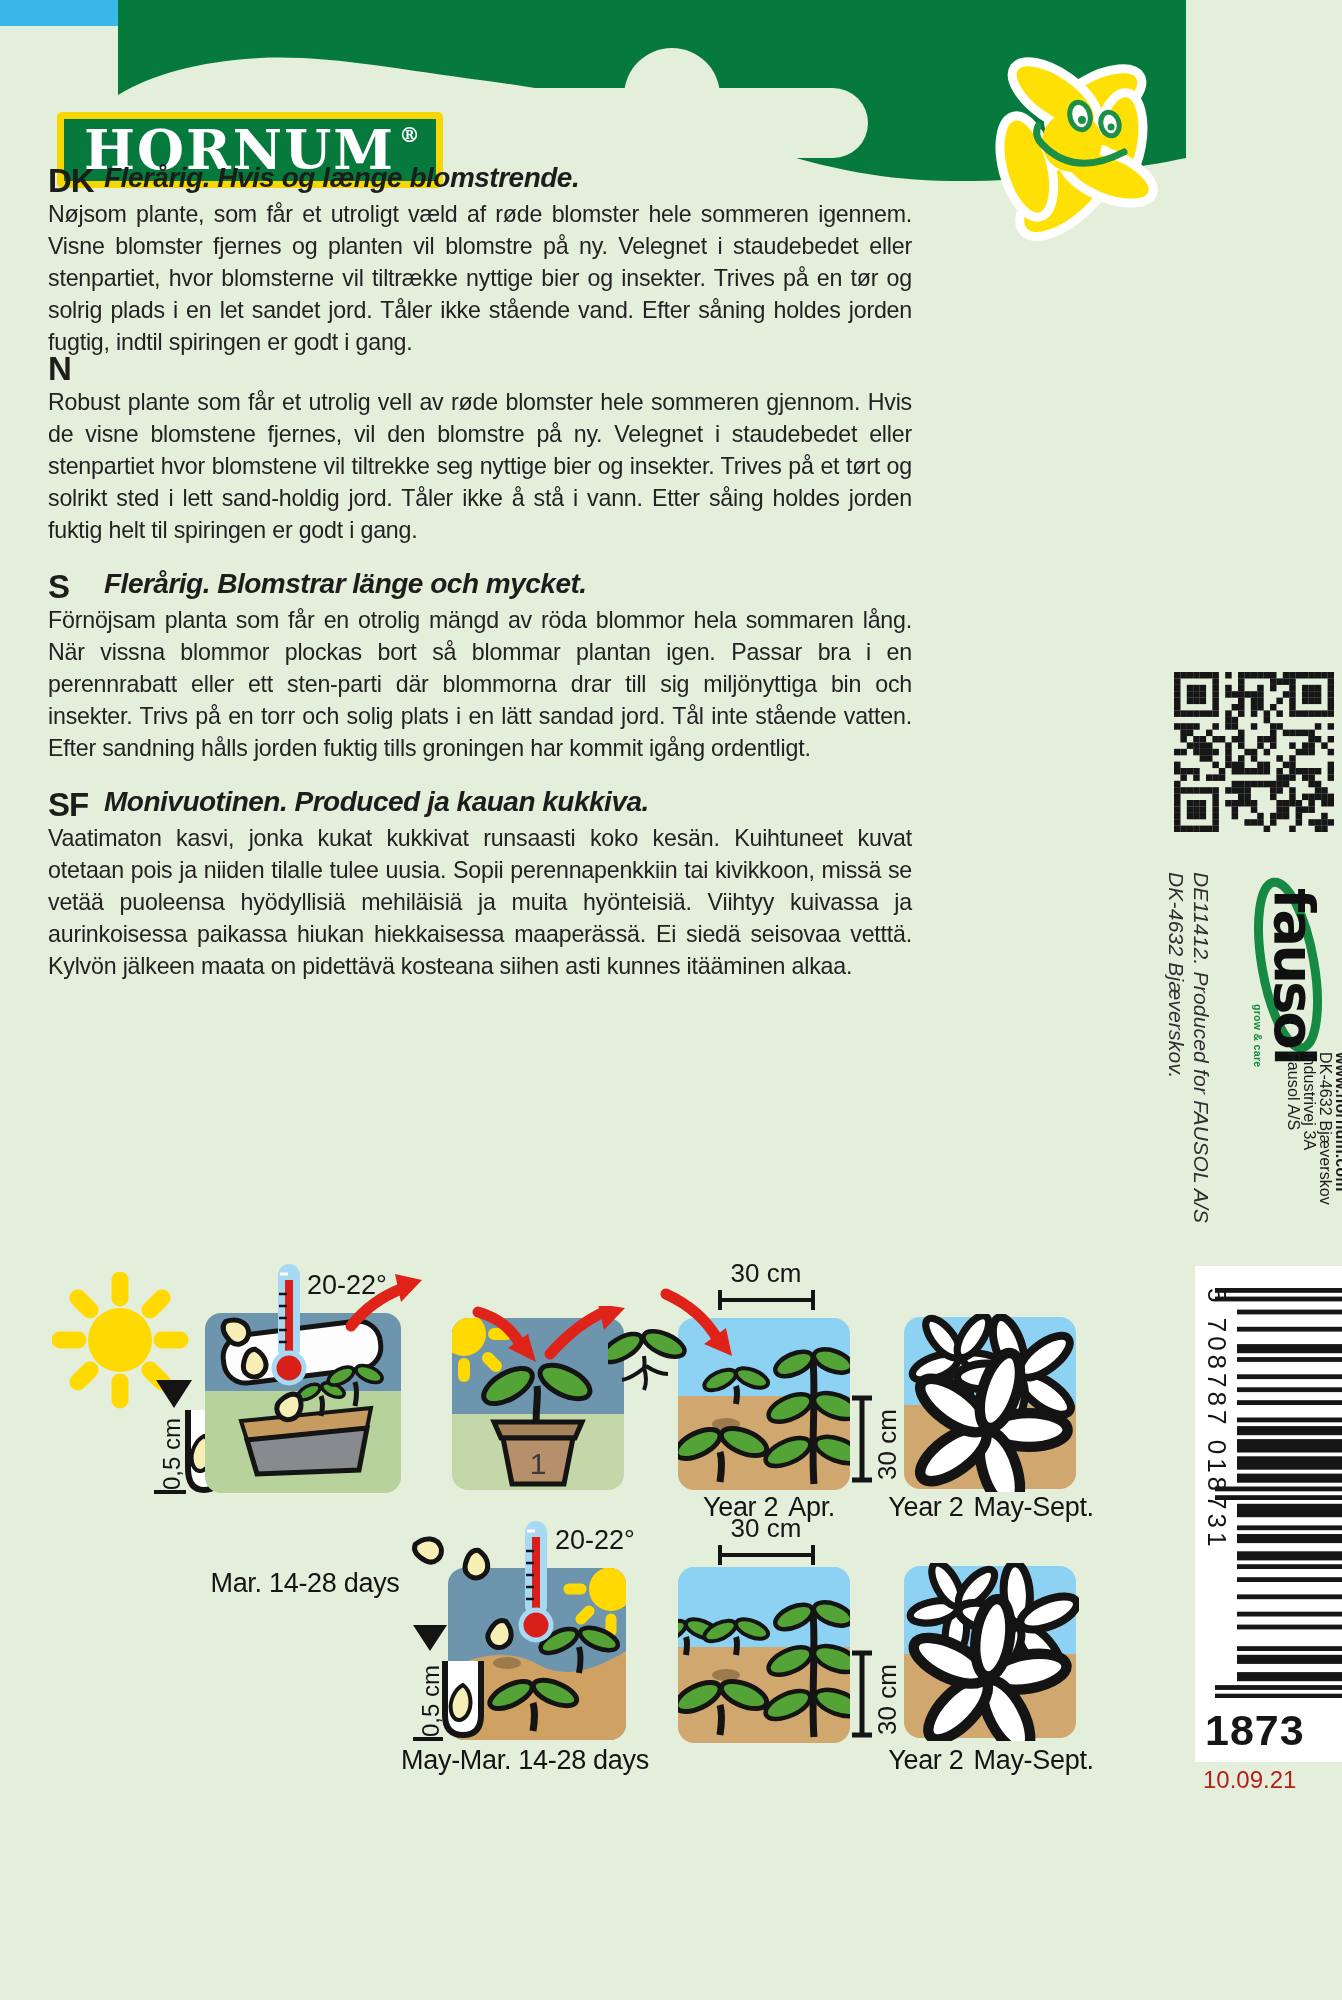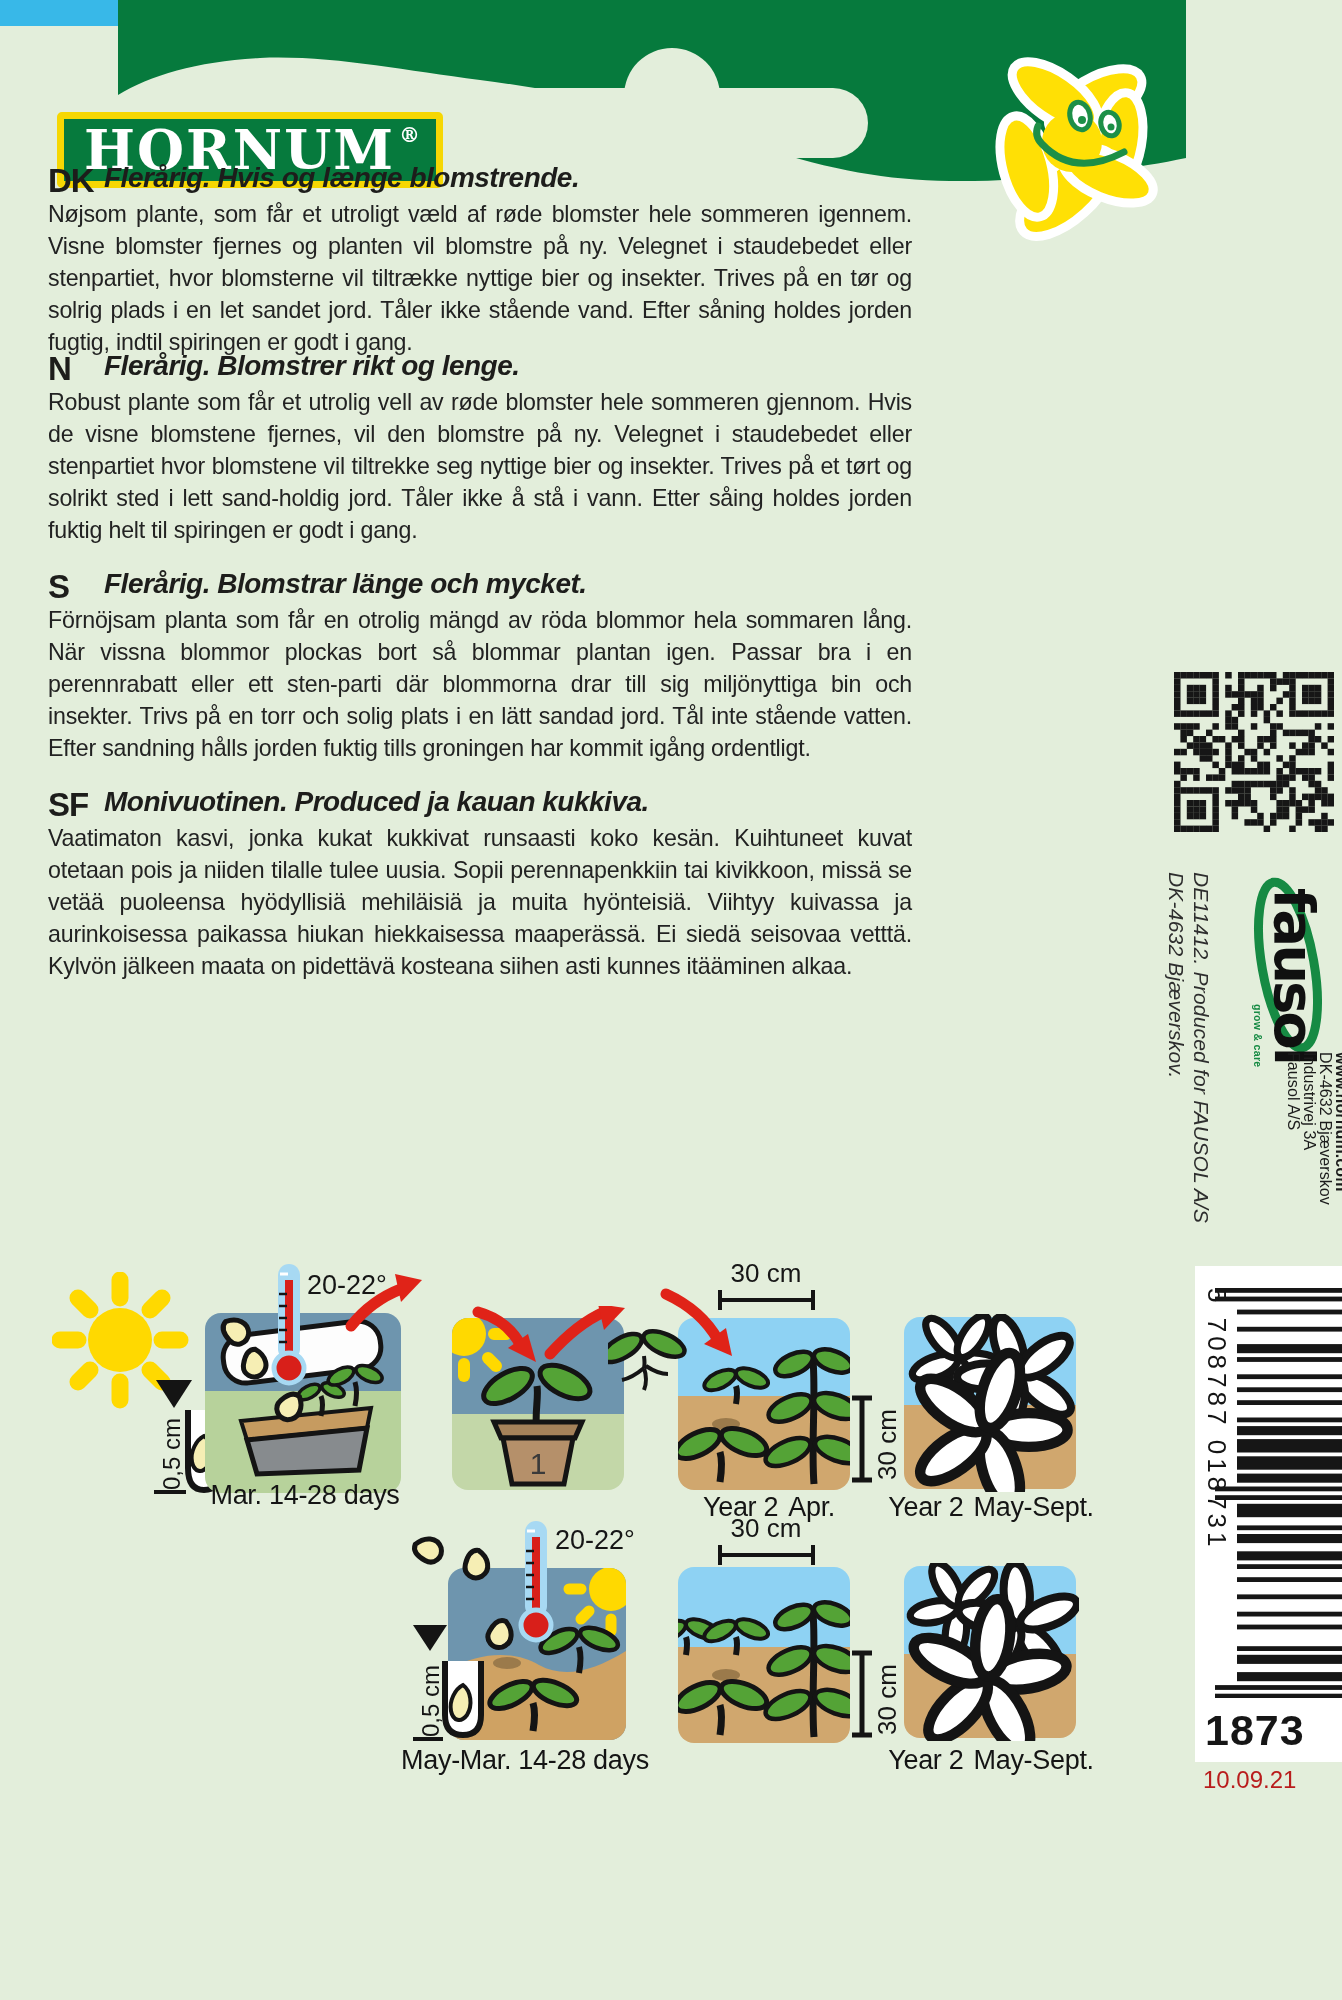--- a/index.html
+++ b/index.html
@@ -96,21 +96,20 @@
 </div>
 
 <div class="abs sec-head" style="top:162px">
   <span class="code">DK</span>
   <span class="ttl">Flerårig. Hvis og længe blomstrende.</span>
 </div>
 <div class="abs sec-body" style="top:198px">Nøjsom plante, som får et utroligt væld af røde blomster hele sommeren igennem. Visne blomster fjernes og planten vil blomstre på ny. Velegnet i staudebedet eller stenpartiet, hvor blomsterne vil tiltrække nyttige bier og insekter. Trives på en tør og solrig plads i en let sandet jord. Tåler ikke stående vand. Efter såning holdes jorden fugtig, indtil spiringen er godt i gang.</div>
 
 <div class="abs sec-head" style="top:350px">
   <span class="code">N</span>
-  <span class="ttl">Flerårig. Blomstrer rikt og lenge.</span>
 </div>
 <div class="abs sec-body" style="top:386px">Robust plante som får et utrolig vell av røde blomster hele sommeren gjennom. Hvis de visne blomstene fjernes, vil den blomstre på ny. Velegnet i staudebedet eller stenpartiet hvor blomstene vil tiltrekke seg nyttige bier og insekter. Trives på et tørt og solrikt sted i lett sand-holdig jord. Tåler ikke å stå i vann. Etter såing holdes jorden fuktig helt til spiringen er godt i gang.</div>
 
 <div class="abs sec-head" style="top:568px">
   <span class="code">S</span>
   <span class="ttl">Flerårig. Blomstrar länge och mycket.</span>
 </div>
 <div class="abs sec-body" style="top:604px">Förnöjsam planta som får en otrolig mängd av röda blommor hela sommaren lång. När vissna blommor plockas bort så blommar plantan igen. Passar bra i en perennrabatt eller ett sten-parti där blommorna drar till sig miljönyttiga bin och insekter. Trivs på en torr och solig plats i en lätt sandad jord. Tål inte stående vatten. Efter sandning hålls jorden fuktig tills groningen har kommit igång ordentligt.</div>
 
 <div class="abs sec-head" style="top:786px">
@@ -553,21 +552,21 @@
     </g>
     <line x1="2" y1="16" x2="10" y2="16" stroke="#fff" stroke-width="3"></line>
     <circle cx="11" cy="110" r="15" fill="#d81f1a" stroke="#a7d9f3" stroke-width="5"></circle>
   </g>
   <text x="104" y="38" font-size="27" fill="#161616">20-22°</text>
   <g>
     <path d="M148,70 C164,50 180,40 198,33" fill="none" stroke="#e02318" stroke-width="11" stroke-linecap="round"></path>
     <polygon points="192,18 219,24 198,46" fill="#e02318"></polygon>
   </g>
 </svg>
-<div class="abs cap" style="left:198px;top:1480px;width:214px">Mar. 14-28 days</div>
+<div class="abs cap" style="left:198px;top:1568px;width:214px">Mar. 14-28 days</div>
 
 <svg class="abs" width="180" height="192" style="left:450px;top:1306px">
   <defs>
       <clipPath id="c2">
         <rect x="2" y="12" width="172" height="172" rx="16"></rect>
       </clipPath>
     </defs>
   <g clip-path="url(#c2)">
     <rect x="2" y="12" width="172" height="96" fill="#6e95ae"></rect>
     <rect x="2" y="108" width="172" height="76" fill="#c3d7a8"></rect>

